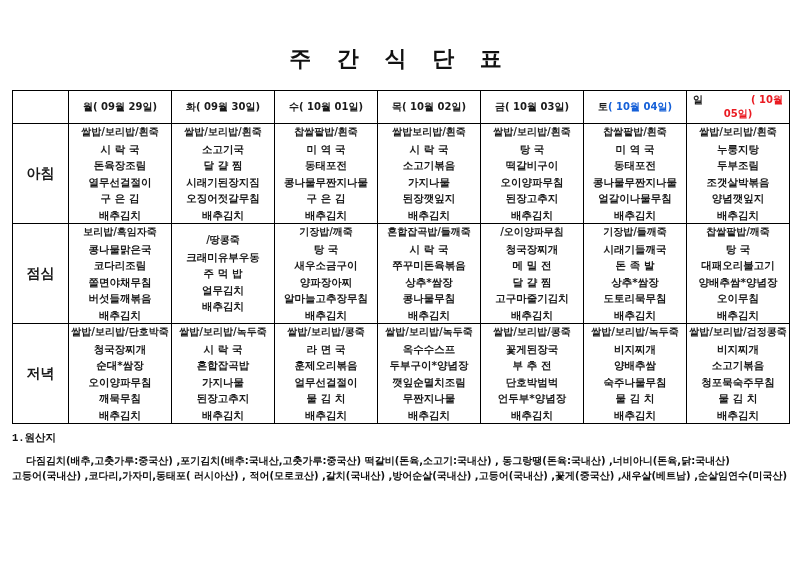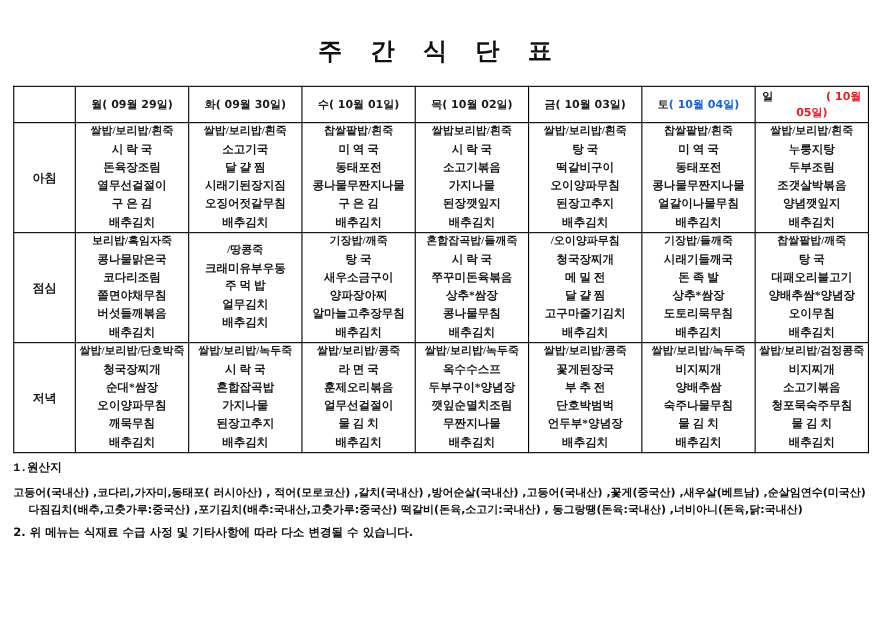--- a/index.html
+++ b/index.html
@@ -20,21 +20,21 @@
     height: 565px;
     box-sizing: border-box;
     padding: 0 12px;
     position: relative;
   }
   .doc-title {
     text-align: center;
     font-size: 22px;
     font-weight: bold;
     letter-spacing: 9px;
-    padding-top: 32px;
+    padding-top: 44px;
     padding-bottom: 16px;
     color: #111111;
   }
   table.menu-table {
     width: 776px;
     border-collapse: collapse;
     table-layout: fixed;
     border: 1.5px solid #000;
   }
   table.menu-table td,
@@ -60,27 +60,26 @@
     height: 24px;
     font-size: 7px;
     font-weight: bold;
     color: #3a3a3a;
   }
   tr.notice-row td.label-cell {
     font-size: 10px;
     color: #111;
   }
   .label-cell {
-    font-size: 11px;
+    font-size: 14px;
     font-weight: bold;
   }
   td.meal-cell {
     padding: 5px 2px 6px 2px;
     line-height: 16.5px;
-    font-family: Liberation Serif, serif;
   }
   .dish {
     font-size: 10.5px;
     font-weight: bold;
     white-space: nowrap;
     color: #1a1a1a;
   }
   .dish.rice { font-size: 10px; }
   .blue-date { color: #1560d8; }
   .red-date  { color: #ea1b22; padding-left: 48px; }
@@ -301,18 +300,17 @@
             <div class="dish">청포묵숙주무침</div>
             <div class="dish">물 김 치</div>
             <div class="dish">배추김치</div>
           </td>
         </tr>
       </tbody>
   </table>
 
   <div class="footer">
     <div class="origin-heading">1.원산지</div>
+    <div class="origin-line indent">다짐김치(배추,고춧가루:중국산) ,포기김치(배추:국내산,고춧가루:중국산) 떡갈비(돈육,소고기:국내산) , 동그랑땡(돈육:국내산) ,너비아니(돈육,닭:국내산)</div>
     <div class="origin-line">고등어(국내산) ,코다리,가자미,동태포( 러시아산) , 적어(모로코산) ,갈치(국내산) ,방어순살(국내산) ,고등어(국내산) ,꽃게(중국산) ,새우살(베트남) ,순살임연수(미국산)</div>
-    <div class="origin-line indent">다짐김치(배추,고춧가루:중국산) ,포기김치(배추:국내산,고춧가루:중국산) 떡갈비(돈육,소고기:국내산) , 동그랑땡(돈육:국내산) ,너비아니(돈육,닭:국내산)</div>
-    <div class="note-line">2. 위 메뉴는 식재료 수급 사정 및 기타사항에 따라 다소 변경될 수 있습니다.</div>
   </div>
 
 </div>
 
 </body></html>

